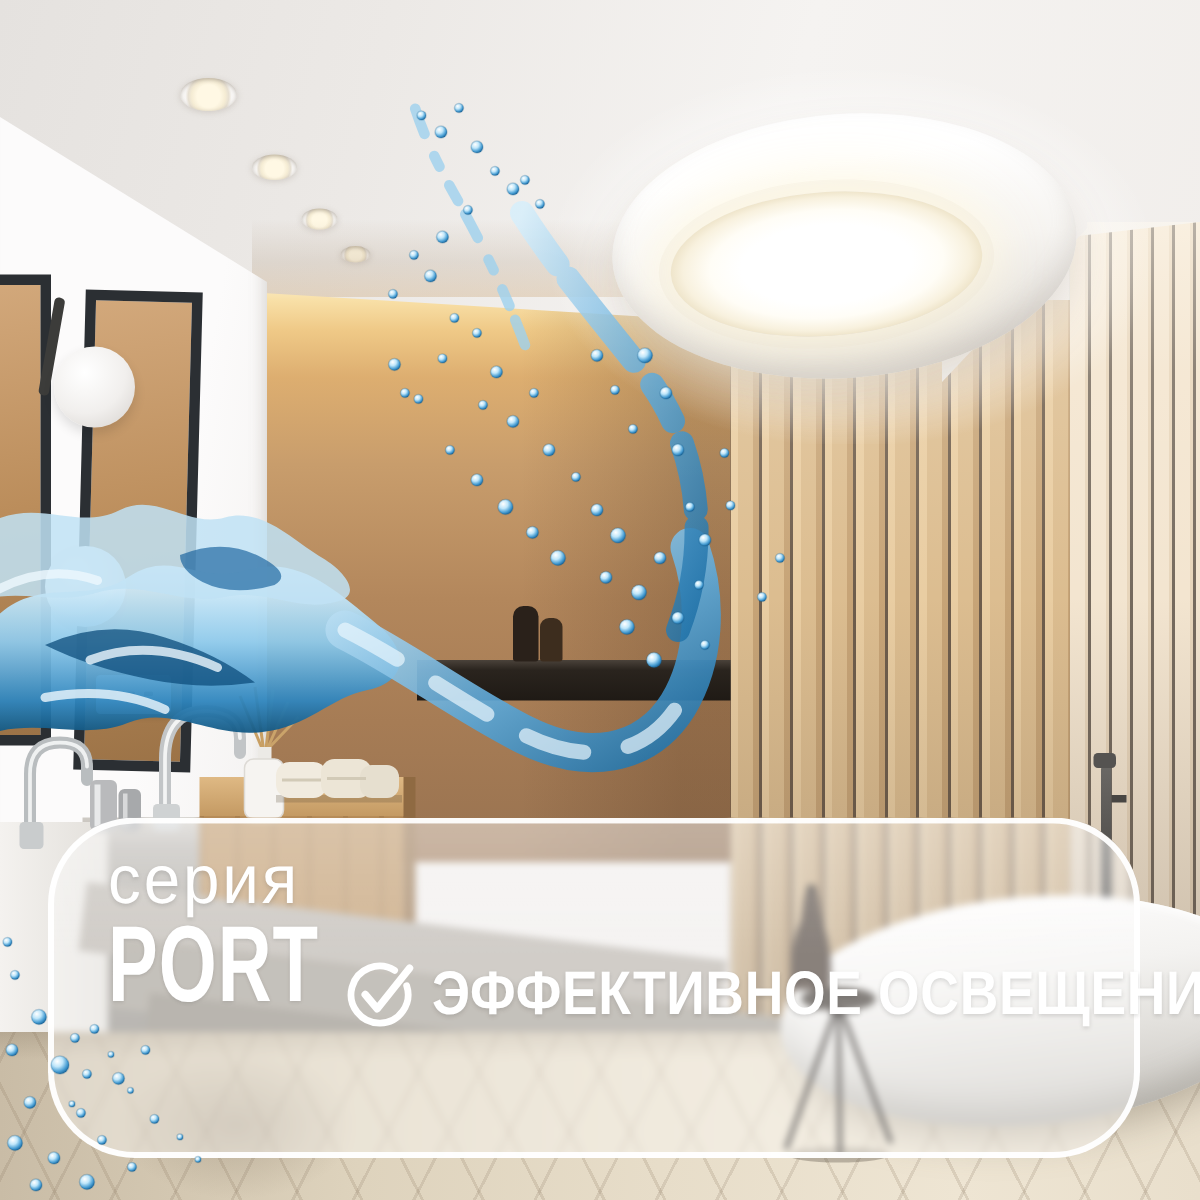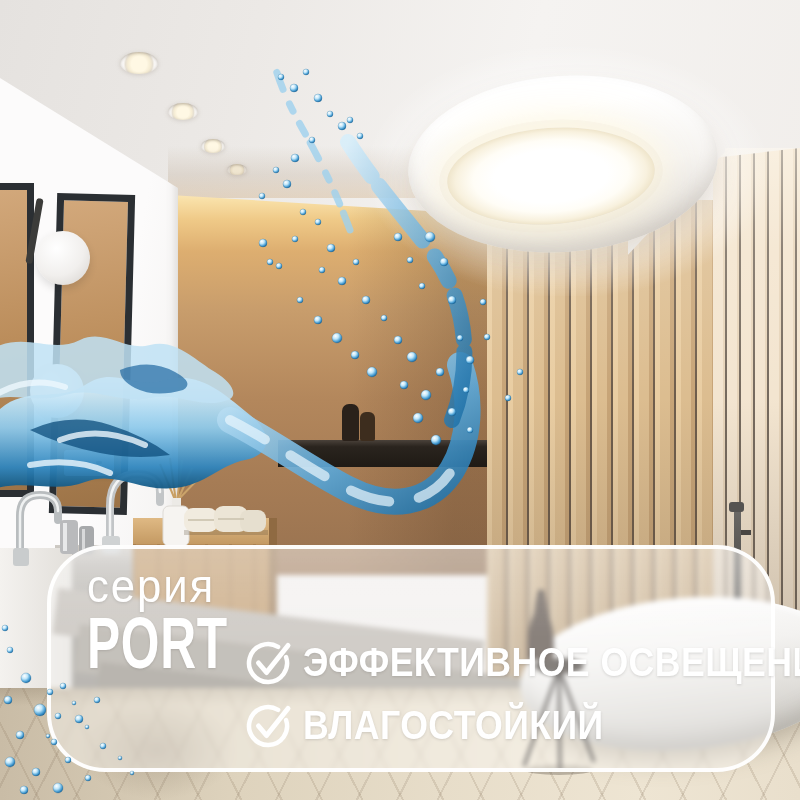--- a/index.html
+++ b/index.html
@@ -87,21 +87,21 @@
     box-shadow:0 14px 30px -6px rgba(140,120,95,.28), inset 0 -10px 16px rgba(150,140,130,.20);}
   .downlight-panel{left:447px;top:128px;width:208px;height:96px;border-radius:50%;
     transform:rotate(-4deg);
     background:radial-gradient(closest-side,#ffffff 55%,#fffdf6 75%,#f8f1de 92%,#efe5cb 100%);
     box-shadow:0 0 34px 12px rgba(255,248,225,.85), 0 0 0 8px rgba(210,200,185,.18);}
   
   .banner{left:32px;top:545px;width:728px;height:227px;border-radius:58px;
     border:4px solid rgba(255,255,255,.95);
     background:linear-gradient(180deg,rgba(255,255,255,.16),rgba(255,255,255,0) 40%),rgba(255,255,255,.38);
     -webkit-backdrop-filter:blur(2.5px);backdrop-filter:blur(2.5px);
-    box-sizing:border-box;color:#fff;margin-left:15px;}
+    box-sizing:border-box;color:#fff;}
   .series-label{left:36px;top:14px;font-size:46px;font-weight:300;letter-spacing:2px;
     transform:scaleX(.95);transform-origin:left top;line-height:1;
     text-shadow:0 1px 3px rgba(60,60,60,.18);}
   .series-name{left:36px;top:58px;font-size:72px;font-weight:700;line-height:1;
     transform:scaleX(.69);transform-origin:left top;letter-spacing:1px;
     text-shadow:0 1px 3px rgba(60,60,60,.18);}
   .feature-row{left:194px;height:48px;display:flex;align-items:center;}
   .feature-label{font-size:41px;font-weight:700;line-height:48px;margin-left:10px;
     letter-spacing:.5px;transform:scaleX(.87);transform-origin:left center;white-space:nowrap;
     text-shadow:0 1px 3px rgba(60,60,60,.18);}
@@ -211,27 +211,20 @@
     <div class="abs series-name">PORT</div>
 
     <div class="abs feature-row" style="top:89px">
       <svg width="48" height="48" viewBox="0 0 48 48">
         <path d="M 41.1 19.1 A 19 19 0 1 1 33.1 8.9" fill="none" stroke="#ffffff" stroke-width="4.5" stroke-linecap="round"></path>
         <path d="M 13.5 25 L 21.5 34.5 L 43 7.5" fill="none" stroke="#ffffff" stroke-width="5" stroke-linecap="round" stroke-linejoin="round"></path>
       </svg>
       <span class="feature-label">ЭФФЕКТИВНОЕ ОСВЕЩЕНИЕ</span>
     </div>
 
-    <div class="abs feature-row" style="top:152px">
-      <svg width="48" height="48" viewBox="0 0 48 48">
-        <path d="M 41.1 19.1 A 19 19 0 1 1 33.1 8.9" fill="none" stroke="#ffffff" stroke-width="4.5" stroke-linecap="round"></path>
-        <path d="M 13.5 25 L 21.5 34.5 L 43 7.5" fill="none" stroke="#ffffff" stroke-width="5" stroke-linecap="round" stroke-linejoin="round"></path>
-      </svg>
-      <span class="feature-label">ВЛАГОСТОЙКИЙ</span>
-    </div>
   </div>
 
   <svg class="abs" style="left:0;top:0;pointer-events:none" width="800" height="800" viewBox="0 0 800 800">
     <defs>
       <radialGradient id="drop" cx="35%" cy="30%" r="75%">
         <stop offset="0%" stop-color="#ffffff"></stop>
         <stop offset="40%" stop-color="#bfe6fa"></stop>
         <stop offset="75%" stop-color="#4a9fd4"></stop>
         <stop offset="100%" stop-color="#176399"></stop>
       </radialGradient>

